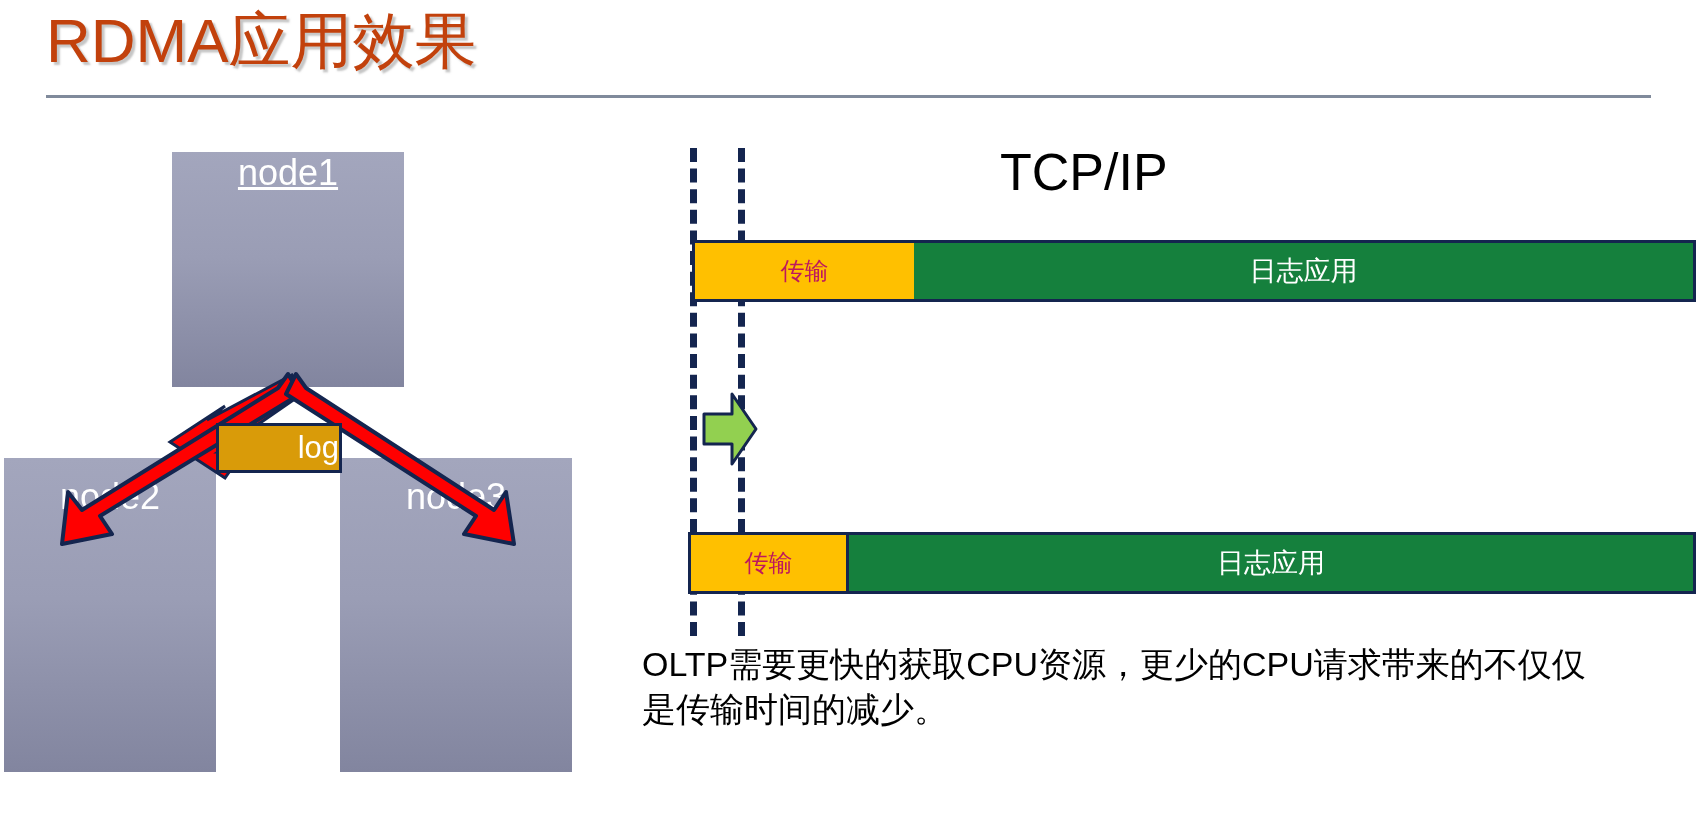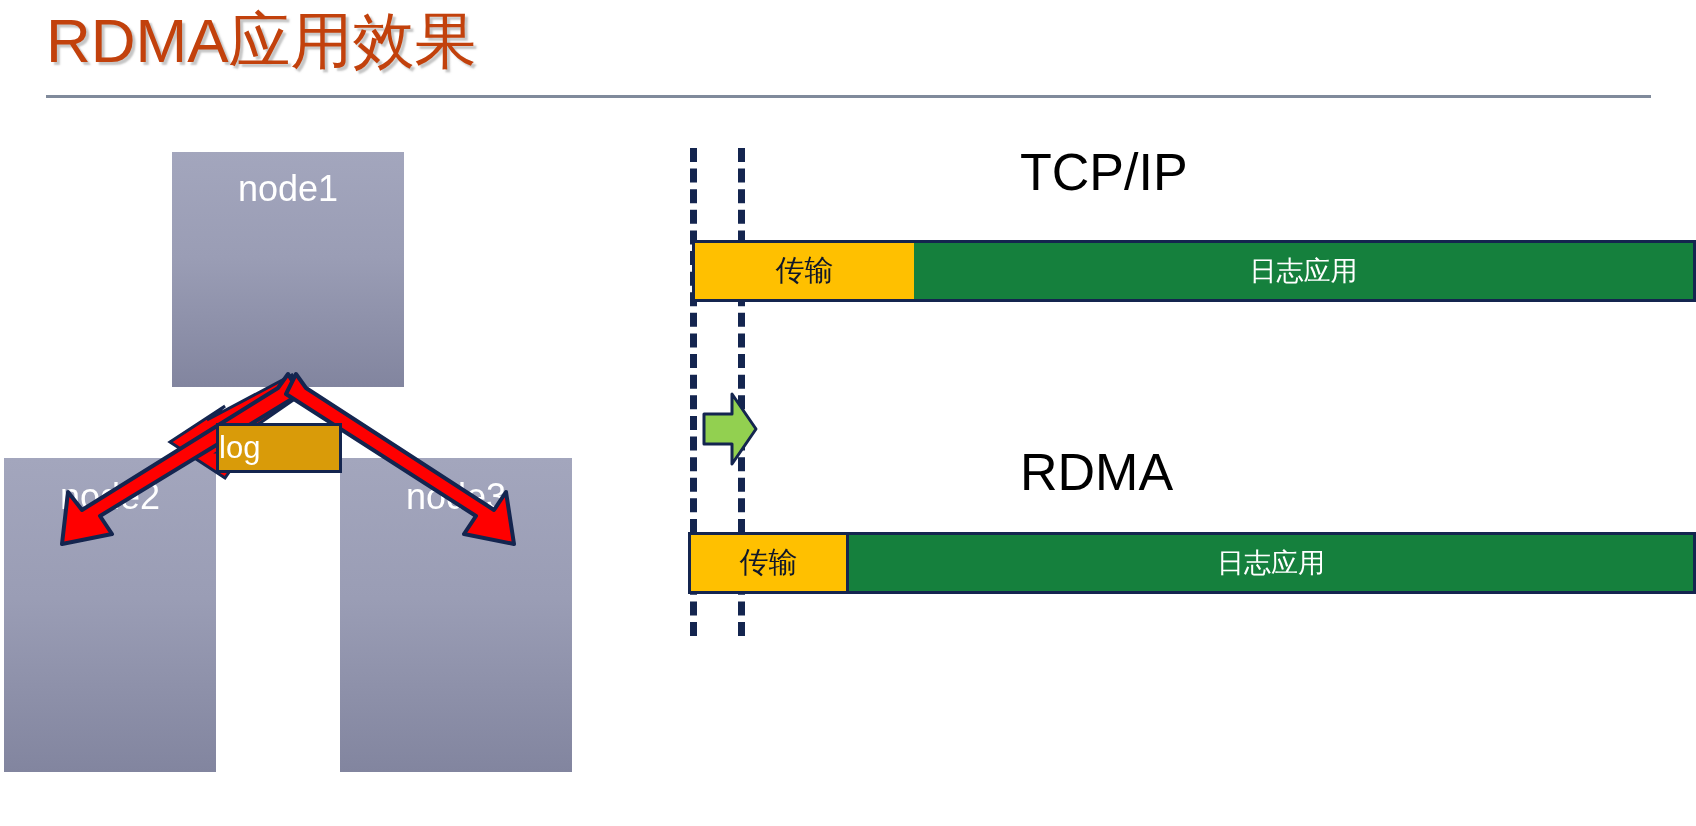--- a/index.html
+++ b/index.html
@@ -50,21 +50,21 @@
     color: #ffffff;
     font-size: 36px;
     text-align: center;
     box-sizing: border-box;
   }
   #node1-box {
     left: 172px;
     top: 22px;
     width: 232px;
     height: 235px;
-    padding-top: 16px;
+    text-decoration: underline;
   }
   #node2-box {
     left: 4px;
     top: 328px;
     width: 212px;
     height: 314px;
     padding-top: 18px;
   }
   #node3-box {
     left: 340px;
@@ -78,21 +78,21 @@
     left: 216px;
     top: 293px;
     width: 126px;
     height: 50px;
     background: #d99b09;
     border: 3px solid #14254f;
     box-sizing: border-box;
     color: #ffffff;
     font-size: 31px;
     line-height: 44px;
-    text-align: left;
+    text-align: right;
   }
   #arrows-svg {
     position: absolute;
     left: 0;
     top: 0;
     width: 620px;
     height: 530px;
   }
 
   
@@ -111,38 +111,38 @@
   #dash-line-1 { left: 70px; top: 18px;  height: 488px; }
   #dash-line-2 { left: 118px; top: 18px; height: 488px; }
 
   .proto-label {
     position: absolute;
     font-size: 52px;
     line-height: 60px;
     color: #000000;
     white-space: nowrap;
   }
-  #tcpip-label { left: 400px; top: 12px; }
+  #tcpip-label { left: 380px; top: 12px; }
   #rdma-label  { left: 400px; top: 312px; }
 
   .stack-bar {
     position: absolute;
     display: flex;
     align-items: stretch;
     border: 3px solid #14254f;
     box-sizing: border-box;
     height: 62px;
   }
   #tcpip-bar { left: 72px; top: 110px; width: 1004px; }
   #rdma-bar  { left: 68px; top: 402px; width: 1008px; }
 
   .seg-transmit {
     background: #ffc000;
-    color: #0f172a;
-    font-size: 29px;
+    color: #be185d;
+    font-size: 24px;
     display: flex;
     align-items: center;
     justify-content: center;
     flex: 0 0 auto;
   }
   #tcpip-bar .seg-transmit { width: 219px; }
   #rdma-bar  .seg-transmit { width: 155px; border-right: 3px solid #14254f; }
 
   .seg-apply {
     background: #15803d;
@@ -220,20 +220,20 @@
 
   <div class="stack-bar" id="tcpip-bar">
     <div class="seg-transmit">传输</div>
     <div class="seg-apply">日志应用</div>
   </div>
 
   <svg id="green-arrow" viewBox="0 0 62 82">
     <path d="M 6,26 L 34,26 L 34,6 L 58,41 L 34,76 L 34,56 L 6,56 Z" fill="#92d050" stroke="#14254f" stroke-width="3" stroke-linejoin="round"></path>
   </svg>
 
-  <div class="proto-label" id="rdma-label">RDMA</div>
 
   <div class="stack-bar" id="rdma-bar">
     <div class="seg-transmit">传输</div>
     <div class="seg-apply">日志应用</div>
   </div>
 
+  <div id="caption">OLTP需要更快的获取CPU资源，更少的CPU请求带来的不仅仅是传输时间的减少。</div>
 </div>
 
 </body></html>

